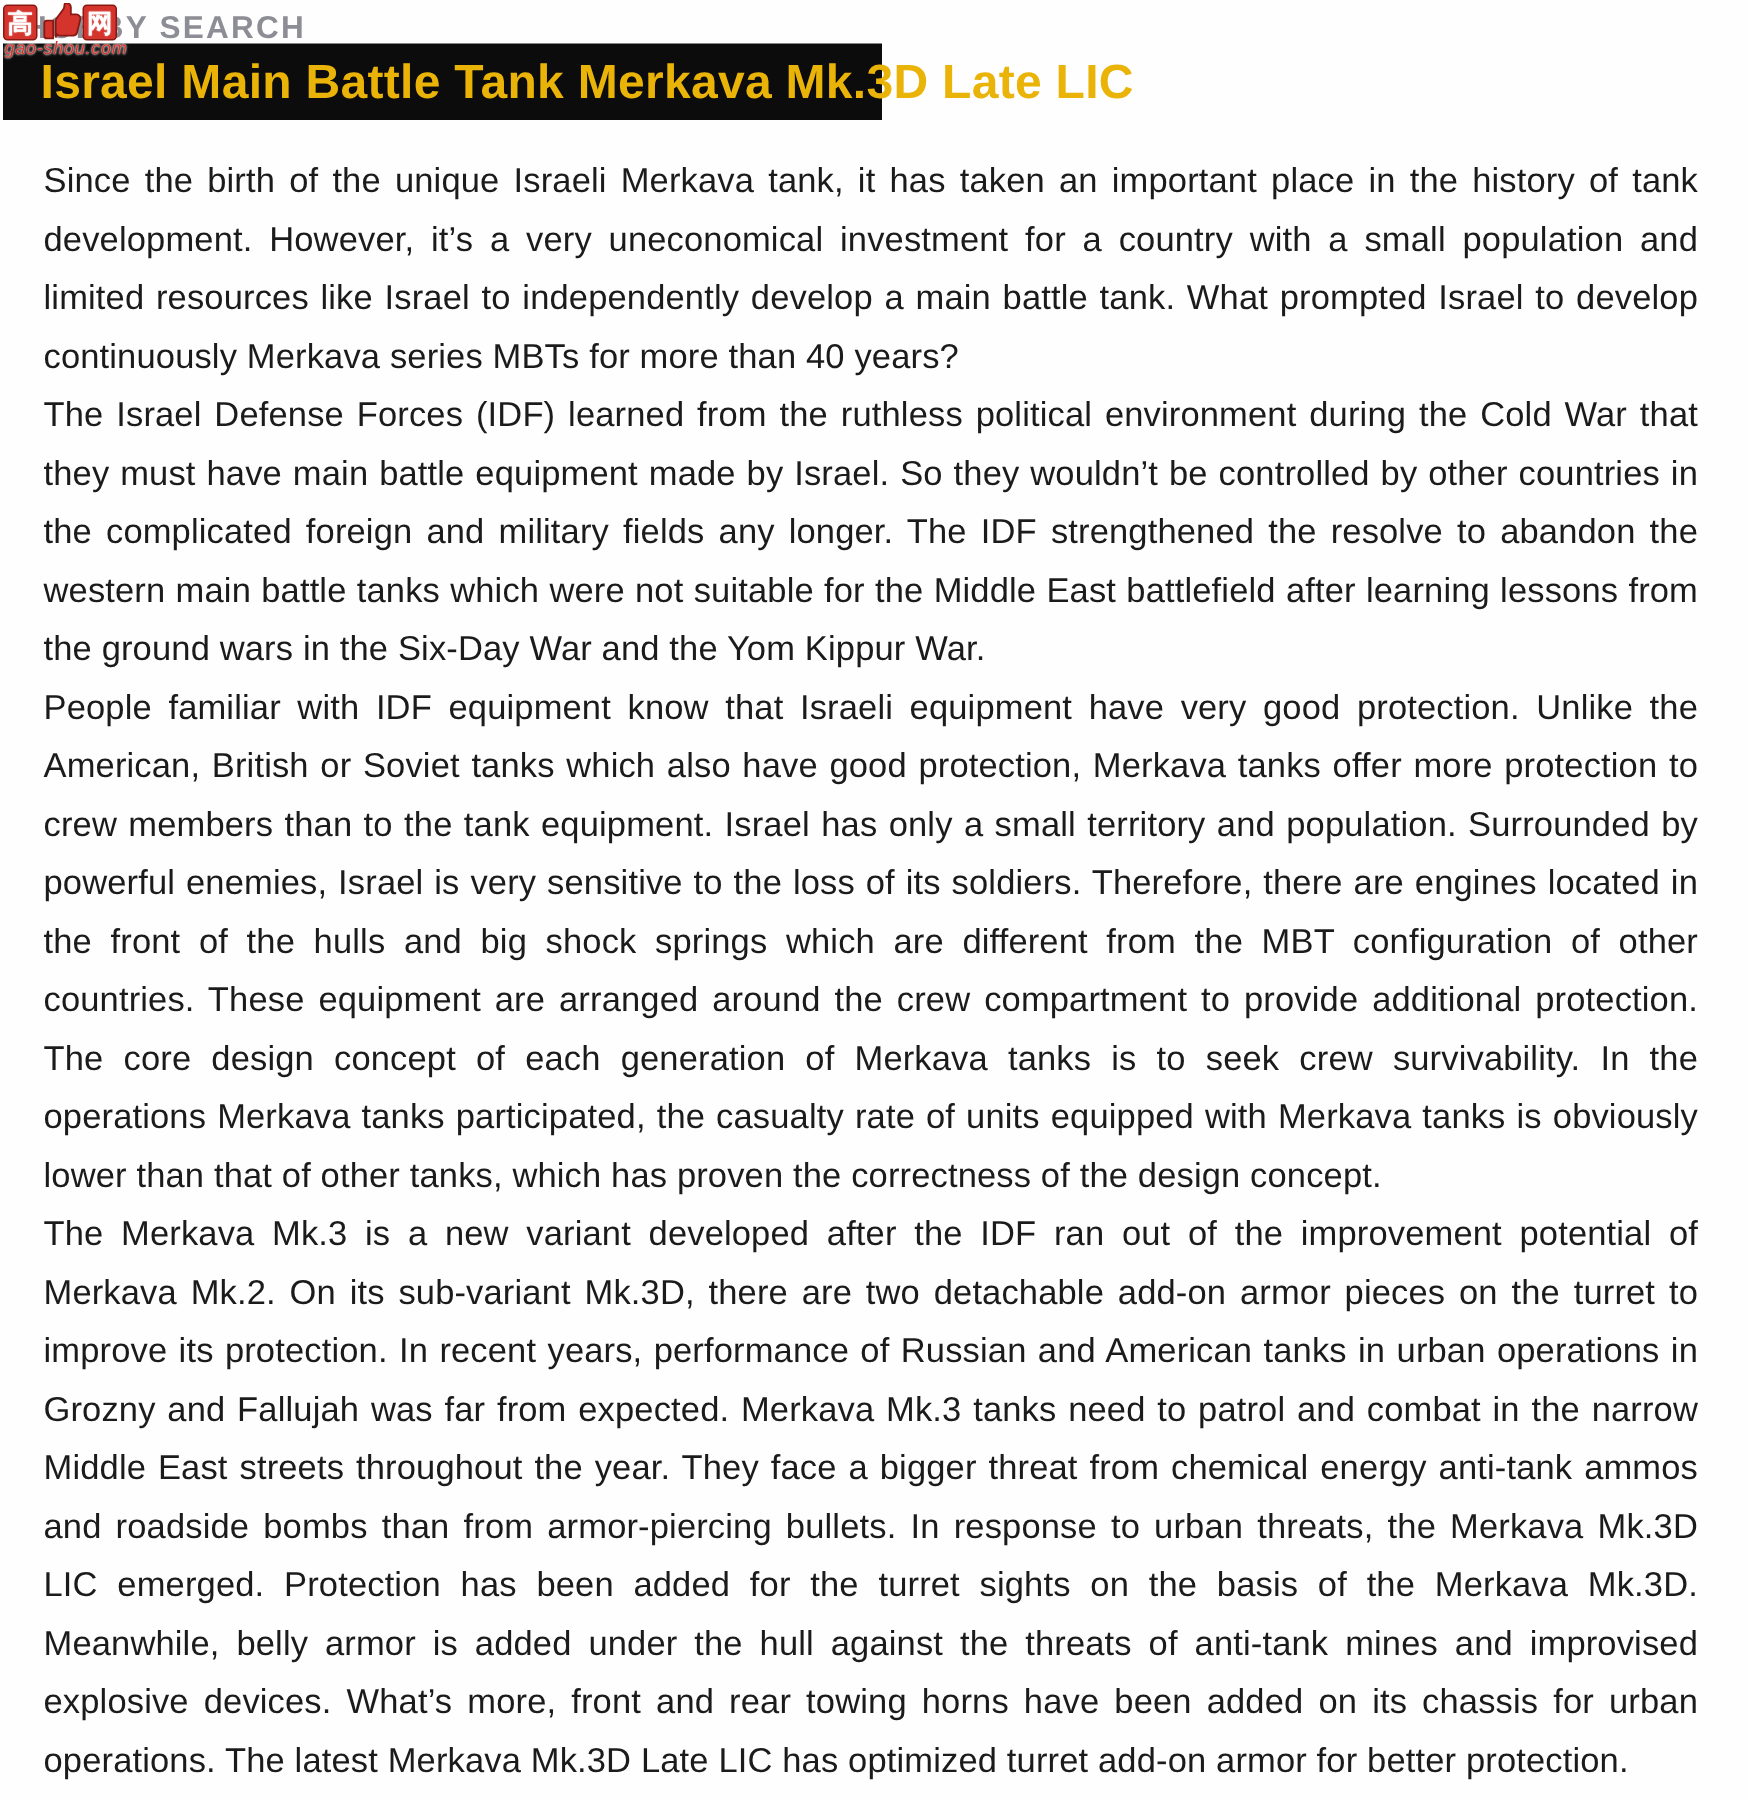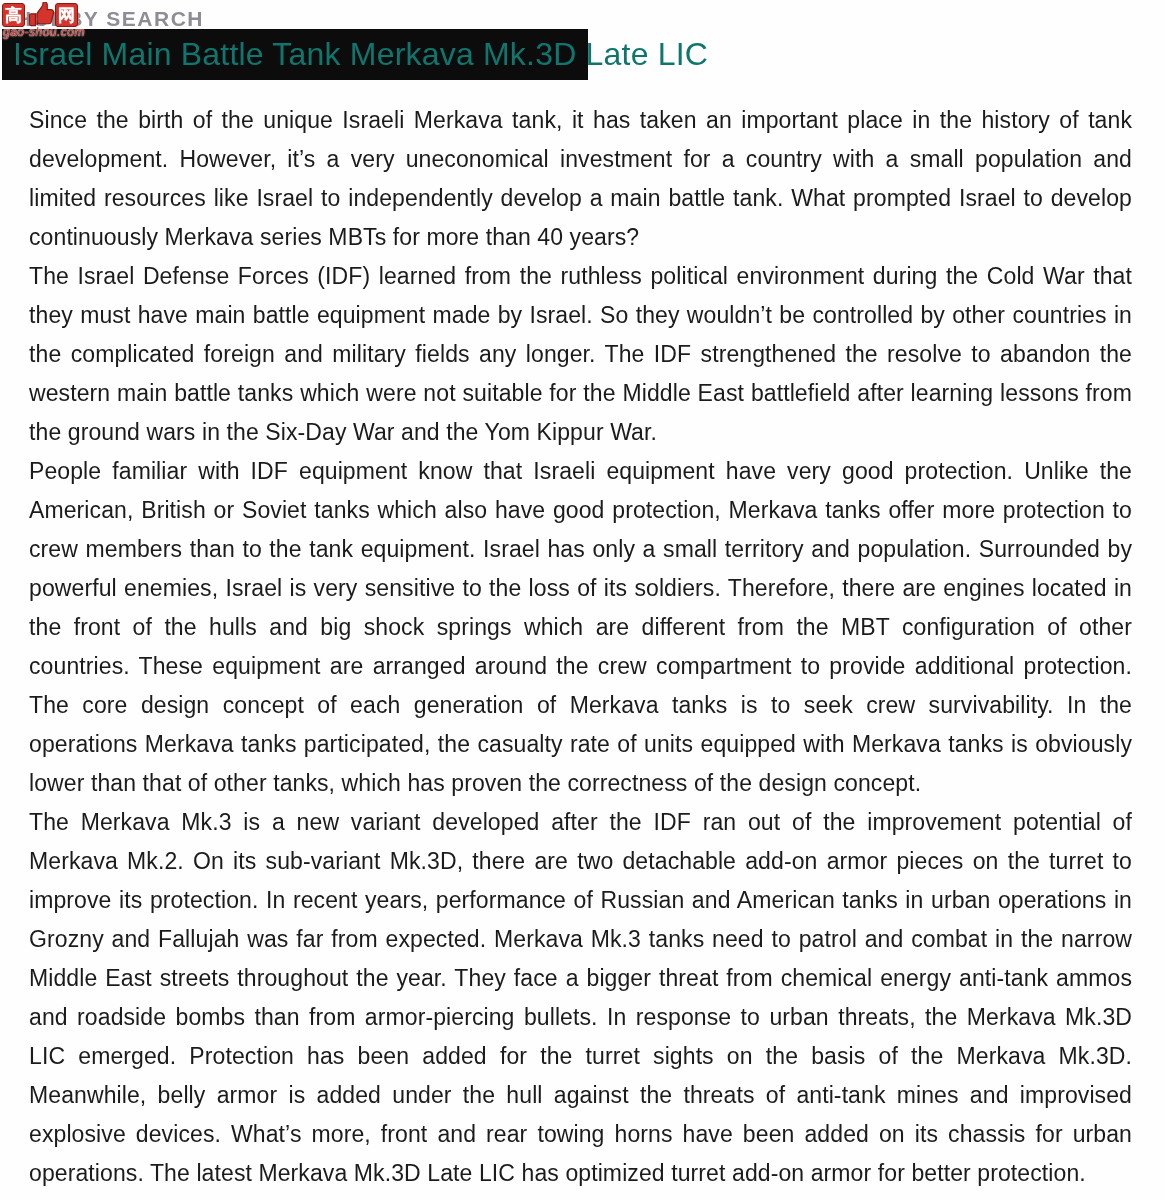--- a/index.html
+++ b/index.html
@@ -74,24 +74,24 @@
     top: 29px;
     width: 586px;
     height: 51px;
     background: #0c0c0c;
     z-index: 2;
     display: flex;
     align-items: center;
   }
   .title-bar h1 {
     margin: 0;
-    padding-left: 11px;
-    color: #0f766e;
+    padding-left: 25px;
+    color: #eab308;
     font-size: 32px;
-    font-weight: normal;
+    font-weight: bold;
     letter-spacing: 0.2px;
     white-space: nowrap;
   }
 
   
   .article {
     position: absolute;
     left: 29px;
     top: 101px;
     width: 1103px;

